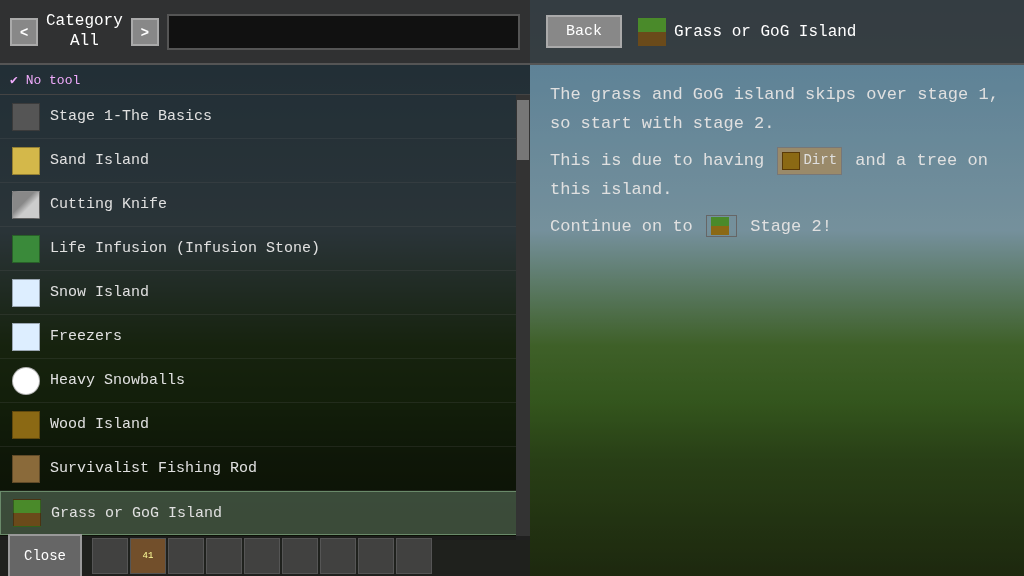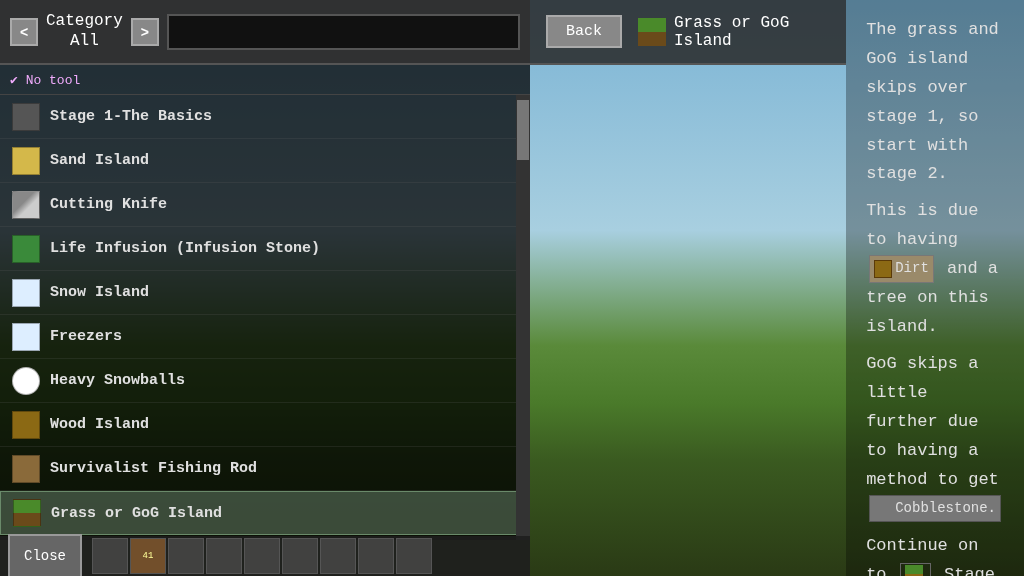--- a/index.html
+++ b/index.html
@@ -106,21 +106,20 @@
 
     .list-item {
       display: flex;
       align-items: center;
       padding: 6px 12px;
       color: #e0e0e0;
       font-size: 15px;
       cursor: pointer;
       height: 44px;
       border-bottom: 1px solid rgba(100,100,100,0.2);
-      font-weight: bold;
     }
 
     .list-item.selected {
       background: rgba(80,100,80,0.7);
       border: 1px solid #6a8a6a;
     }
 
     .item-icon {
       width: 28px;
       height: 28px;
@@ -187,21 +186,21 @@
     }
 
     
     .right-panel {
       position: absolute;
       top: 0; right: 0;
       width: 494px;
       height: 576px;
       z-index: 10;
       display: flex;
-      flex-direction: row;
+      flex-direction: column;
     }
 
     .right-header {
       display: flex;
       align-items: center;
       padding: 8px 16px;
       height: 65px;
       background: rgba(40,40,40,0.85);
       border-bottom: 2px solid #555;
     }
@@ -414,26 +413,20 @@
   <div class="right-content">
     <p>The grass and GoG island skips over stage 1, so start with stage 2.</p>
     <p style="margin-top:8px;">
       This is due to having
       <span class="inline-item">
         <span class="inline-icon icon-dirt" style="width:18px;height:18px;display:inline-block;background:#8B6914;border:1px solid #5a3a08;margin-right:3px;"></span>
         <span>Dirt</span>
       </span>
       and a tree on this island.
     </p>
-    <p style="margin-top:8px;">GoG skips a little further due to having a method to get
-      <span class="inline-item" style="background:#777;border:1px solid #555;">
-        <span class="inline-icon" style="width:18px;height:18px;display:inline-block;background:#777;margin-right:3px;"></span>
-        <span>Cobblestone.</span>
-      </span>
-    </p>
     <p style="margin-top:8px;">Continue on to
       <span class="inline-item" style="background:transparent;border:1px solid #666;">
         <span class="inline-icon icon-stage2" style="width:18px;height:18px;display:inline-block;background:linear-gradient(to bottom,#4a8a2a 50%,#8B6914 50%);margin-right:3px;"></span>
       </span>
       Stage 2!
     </p>
   </div>
 </div>
 
 </body></html>

